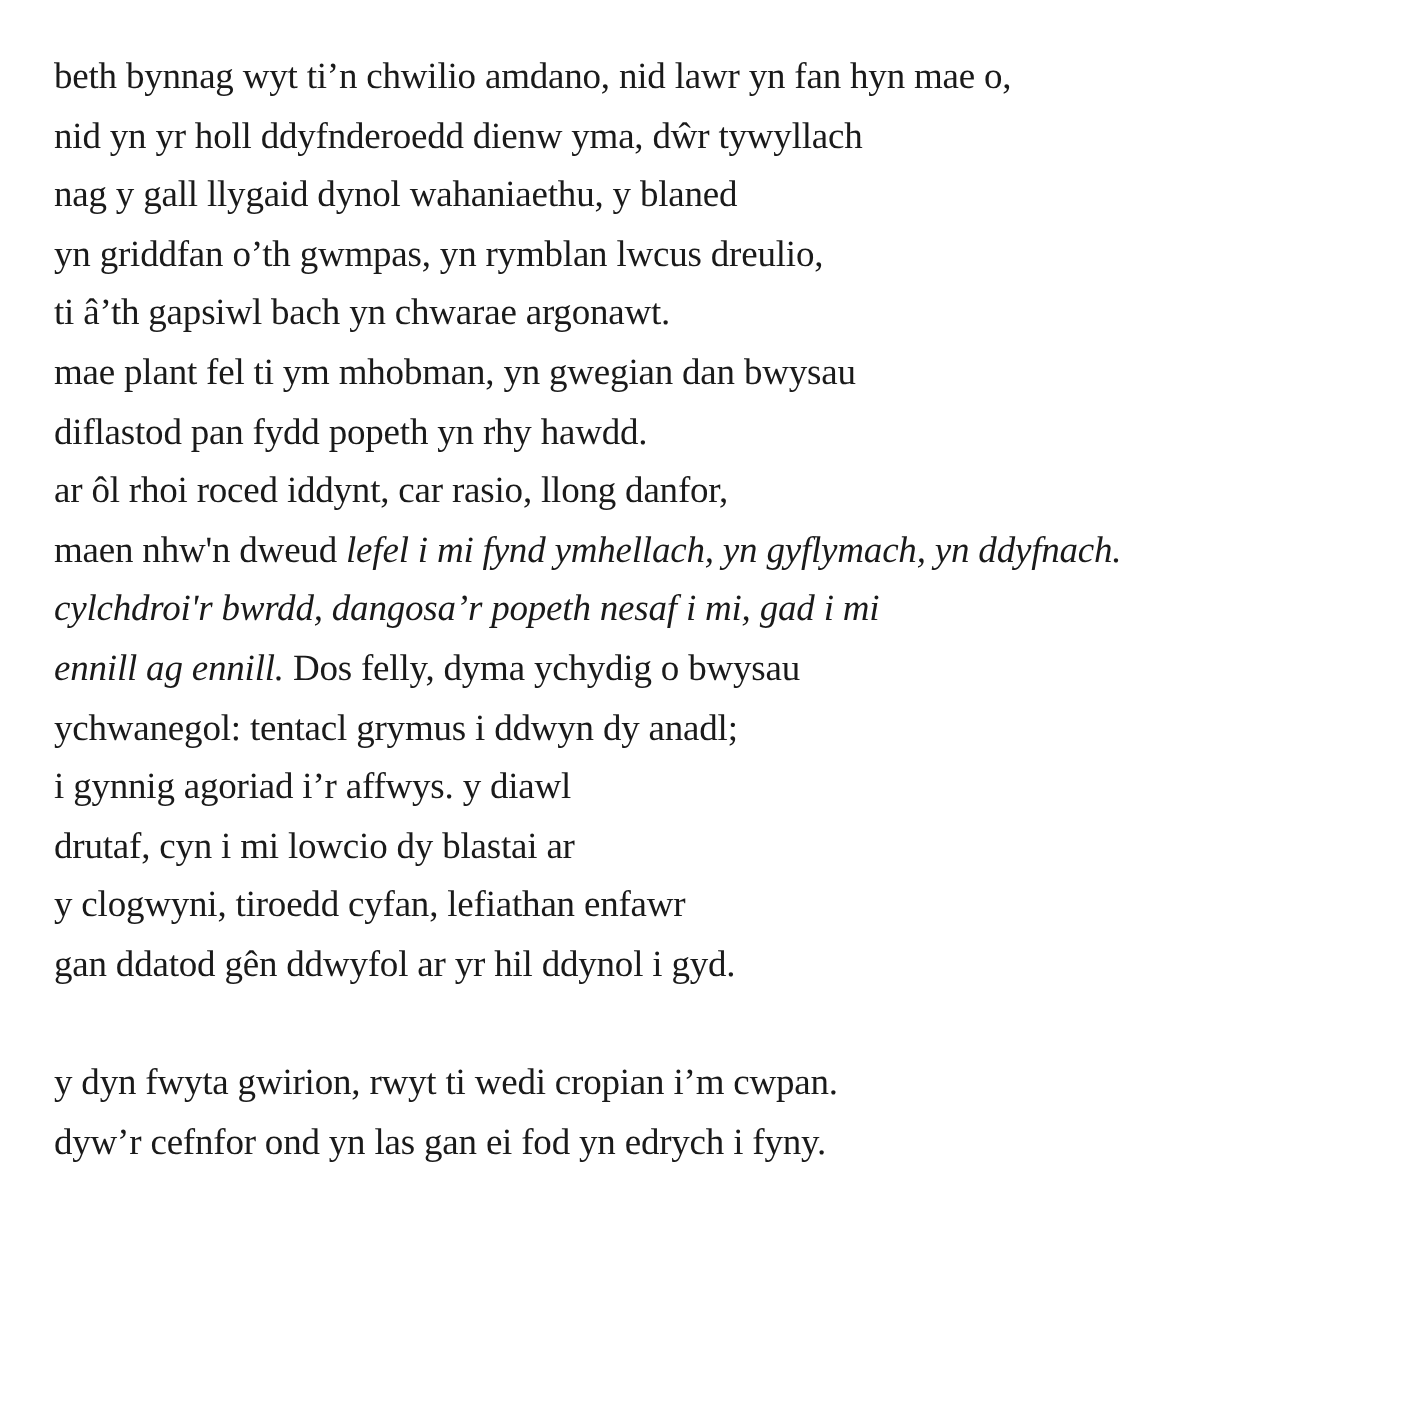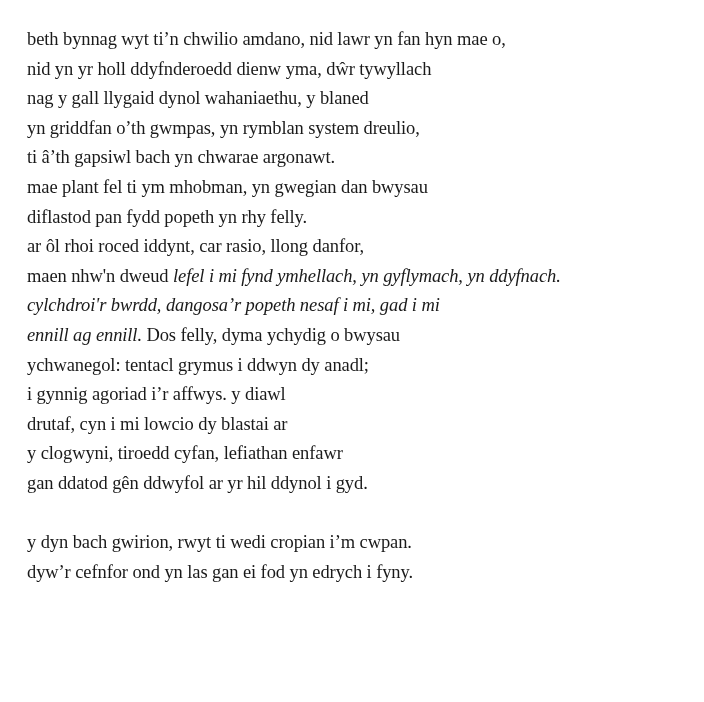--- a/index.html
+++ b/index.html
@@ -14,35 +14,35 @@
     .gap { height: 29.6px; }
     .it { font-style: italic; }
   </style>
 </head>
 <body>
 
 <div class="poem">
   <div class="line">beth bynnag wyt ti’n chwilio amdano, nid lawr yn fan hyn mae o,</div>
   <div class="line">nid yn yr holl ddyfnderoedd dienw yma, dŵr tywyllach</div>
   <div class="line">nag y gall llygaid dynol wahaniaethu, y blaned</div>
-  <div class="line">yn griddfan o’th gwmpas, yn rymblan system dreulio,</div>
+  <div class="line">yn griddfan o’th gwmpas, yn rymblan lwcus dreulio,</div>
   <div class="line">ti â’th gapsiwl bach yn chwarae argonawt.</div>
   <div class="line">mae plant fel ti ym mhobman, yn gwegian dan bwysau</div>
-  <div class="line">diflastod pan fydd popeth yn rhy felly.</div>
+  <div class="line">diflastod pan fydd popeth yn rhy hawdd.</div>
   <div class="line">ar ôl rhoi roced iddynt, car rasio, llong danfor,</div>
   <div class="line">
     <span>maen nhw'n dweud </span><span class="it">lefel i mi fynd ymhellach, yn gyflymach, yn ddyfnach.</span>
   </div>
   <div class="line">
     <span class="it">cylchdroi'r bwrdd, dangosa’r popeth nesaf i mi, gad i mi</span>
   </div>
   <div class="line">
     <span class="it">ennill ag ennill.</span><span> Dos felly, dyma ychydig o bwysau</span>
   </div>
   <div class="line">ychwanegol: tentacl grymus i ddwyn dy anadl;</div>
   <div class="line">i gynnig agoriad i’r affwys. y diawl</div>
   <div class="line">drutaf, cyn i mi lowcio dy blastai ar</div>
   <div class="line">y clogwyni, tiroedd cyfan, lefiathan enfawr</div>
   <div class="line">gan ddatod gên ddwyfol ar yr hil ddynol i gyd.</div>
   <div class="gap"></div>
-  <div class="line">y dyn bach gwirion, rwyt ti wedi cropian i’m cwpan.</div>
+  <div class="line">y dyn fwyta gwirion, rwyt ti wedi cropian i’m cwpan.</div>
   <div class="line">dyw’r cefnfor ond yn las gan ei fod yn edrych i fyny.</div>
 </div>
 
 </body></html>

